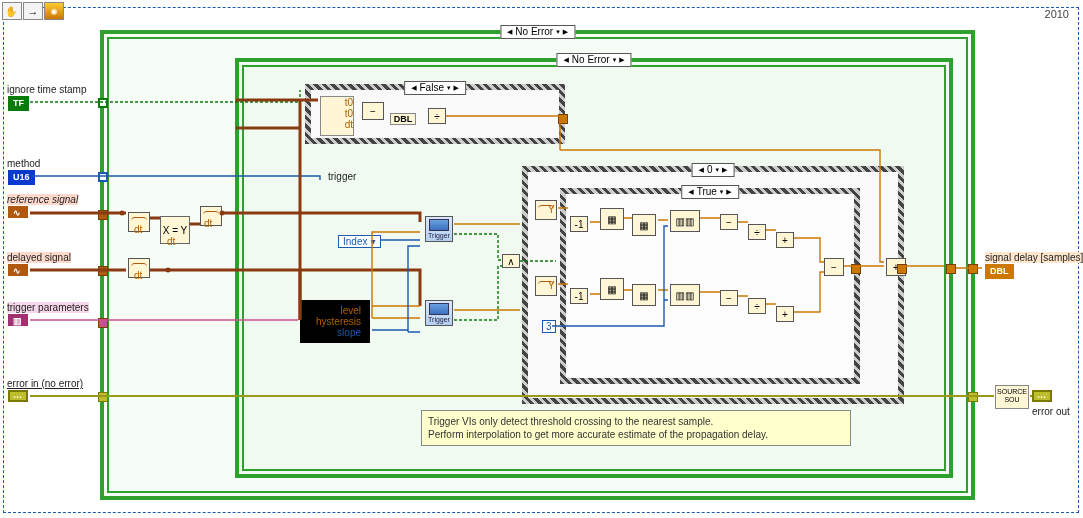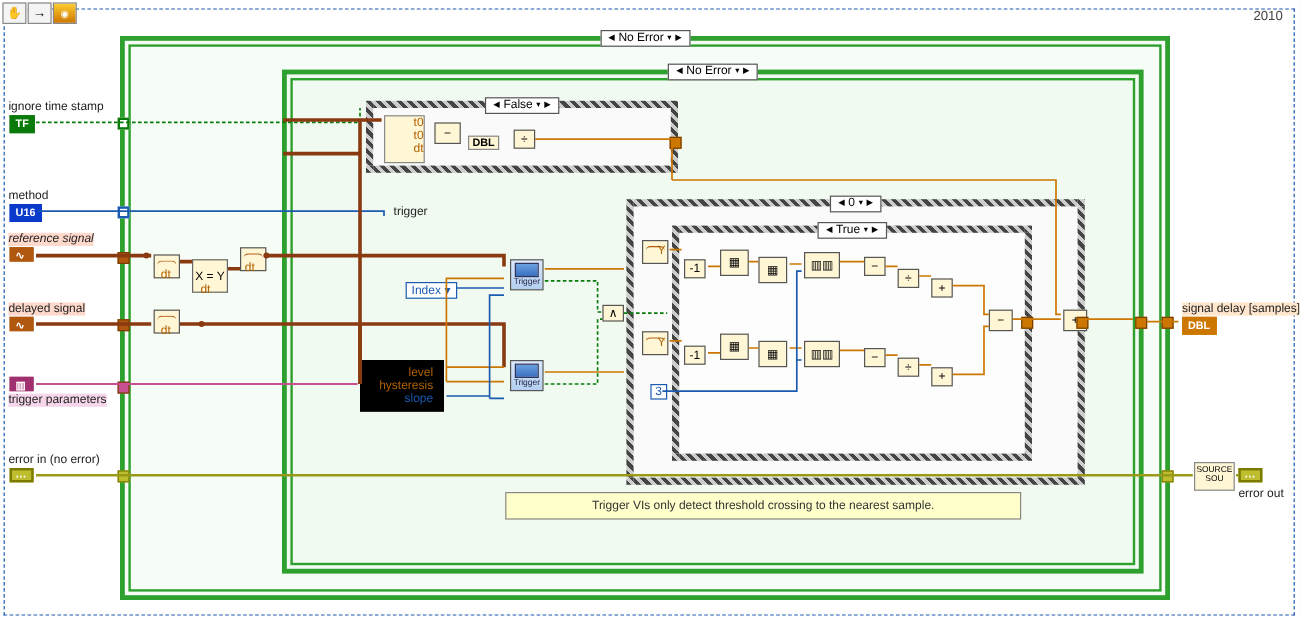--- a/index.html
+++ b/index.html
@@ -142,24 +142,24 @@
 
 <div class="lbl" style="left:7px; top:158px;">method</div>
 <div class="term term-u16" style="left:8px; top:170px;">U16</div>
 
 <div class="lbl" style="left:7px; top:194px; background:#ffd9cc;font-style:italic;">reference signal</div>
 <div class="term term-wave" style="left:8px; top:206px; width:20px; height:12px;">∿</div>
 
 <div class="lbl" style="left:7px; top:252px; background:#ffd9cc;">delayed signal</div>
 <div class="term term-wave" style="left:8px; top:264px; width:20px; height:12px;">∿</div>
 
-<div class="lbl" style="left:7px; top:302px; background:#f6d6ea;margin-top:26px;">trigger parameters</div>
+<div class="lbl" style="left:7px; top:302px; background:#f6d6ea;">trigger parameters</div>
 <div class="term term-clu" style="left:8px; top:314px; width:20px; height:12px;">▥</div>
 
-<div class="lbl" style="left:7px; top:378px;">error in (no error)</div>
+<div class="lbl" style="left:7px; top:378px;text-decoration:underline;">error in (no error)</div>
 <div class="term term-err" style="left:8px; top:390px; width:20px; height:12px;">⋯</div>
 
 <div class="lbl" style="left:985px; top:252px; background:#ffe6cc;">signal delay [samples]</div>
 <div class="term term-dbl" style="left:985px; top:264px;">DBL</div>
 
 <div class="lbl" style="left:1032px; top:378px;margin-top:28px;">error out</div>
 <div class="term term-err" style="left:1032px; top:390px; width:20px; height:12px;">⋯</div>
 
 <div class="wave-ic" style="left:128px; top:212px;"></div>
 <div class="lbl small-txt" style="left:134px; top:224px;">dt</div>
@@ -227,22 +227,23 @@
 <div class="fn" style="left:748px; top:298px; width:18px; height:16px;">÷</div>
 <div class="fn" style="left:776px; top:306px; width:18px; height:16px;">+</div>
 
 <div class="fn" style="left:824px; top:258px; width:20px; height:18px;">−</div>
 <div class="fn" style="left:886px; top:258px; width:20px; height:18px;">+</div>
 
 <div class="const" style="left:542px; top:320px;">3</div>
 
 <div class="box" style="left:995px; top:385px; width:34px; height:24px; font-size:7px; line-height:8px; padding-top:2px;">SOURCE<br>SOU</div>
 
-<div class="note" style="left:421px; top:410px; width:430px;text-align:center;">
+<div class="note" style="left:421px; top:410px; width:430px;">
   <div>Trigger VIs only detect threshold crossing to the nearest sample.</div>
+  <div>Perform interpolation to get more accurate estimate of the propagation delay.</div>
 </div>
 
 <div class="tunnel green" style="left:98px; top:98px;"></div>
 <div class="tunnel blue" style="left:98px; top:172px;"></div>
 <div class="tunnel brown" style="left:98px; top:210px;"></div>
 <div class="tunnel brown" style="left:98px; top:266px;"></div>
 <div class="tunnel" style="left:98px; top:318px; background:#c85090;"></div>
 <div class="tunnel err" style="left:98px; top:392px;"></div>
 <div class="tunnel err" style="left:968px; top:392px;"></div>
 <div class="tunnel" style="left:968px; top:264px;"></div>

